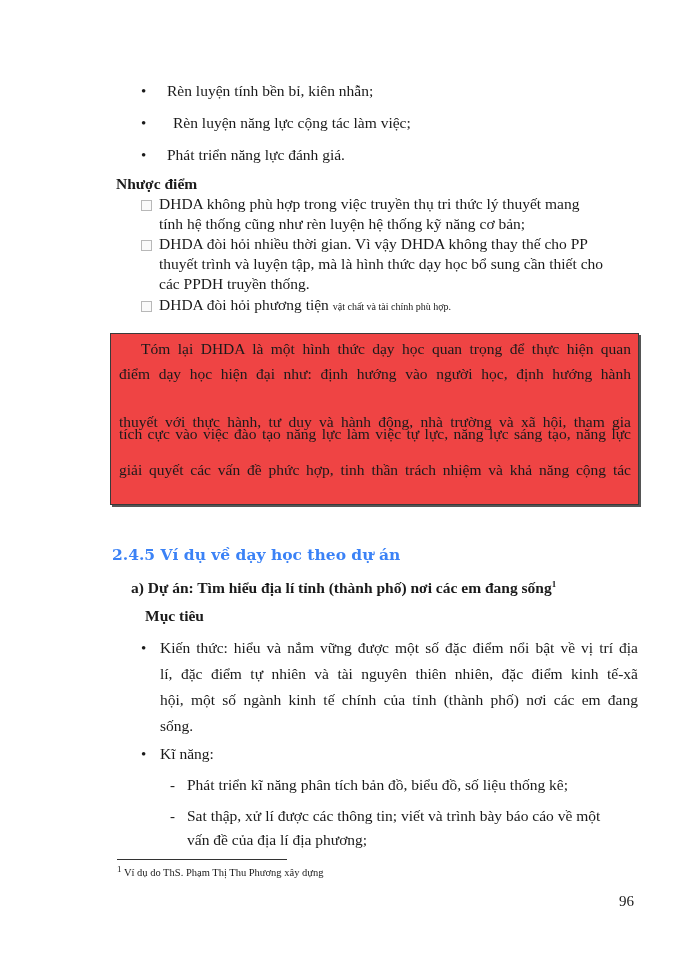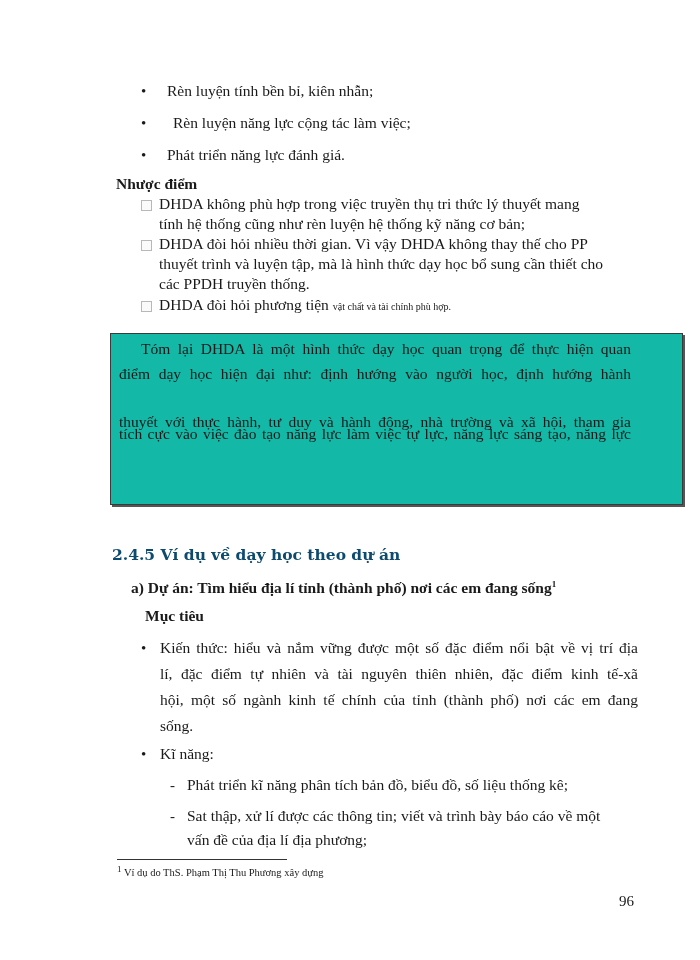--- a/index.html
+++ b/index.html
@@ -37,24 +37,23 @@
     .sans-small {
       font-family: Liberation Serif, serif;
       font-size: 10px;
     }
     .summary-box {
       position: absolute;
       left: 110px;
       top: 333px;
       width: 527px;
       height: 170px;
-      background: #14b8a6;
+      background: #ef4444;
       border: 1px solid #3a3a3a;
       box-shadow: 2px 2px 0 #555555;
-      padding-left: 44px;
     }
     .summary-box .pline {
       position: absolute;
       left: 8px;
       width: 512px;
       font-size: 15.5px;
       line-height: 20px;
       text-align: justify;
       text-align-last: justify;
       white-space: nowrap;
@@ -71,21 +70,21 @@
       white-space: nowrap;
     }
     .heading-blue {
       position: absolute;
       left: 112px;
       top: 544px;
       font-family: "DejaVu Serif", "Liberation Serif", serif;
       font-weight: bold;
       font-size: 15.5px;
       line-height: 22px;
-      color: #0c4a6e;
+      color: #3b82f6;
       white-space: nowrap;
     }
     sup { font-size: 9px; line-height: 0; }
     .footnote-rule {
       position: absolute;
       left: 117px;
       top: 859px;
       width: 170px;
       height: 1px;
       background: #333333;
@@ -134,20 +133,21 @@
 
   <span class="checkbox" style="left:141px; top:301px;"></span>
   <span class="line" style="left:159px; top:295px;"><span>DHDA đòi hỏi phương tiện </span><span class="sans-small">vật chất và tài chính phù hợp.</span></span>
 </div>
 
 <div class="summary-box">
   <span class="pline" style="top:5px; padding-left:22px; width:490px;">Tóm lại DHDA là một hình thức dạy học quan trọng để thực hiện quan</span>
   <span class="pline" style="top:30px;">điểm dạy học hiện đại như: định hướng vào người học, định hướng hành</span>
   <span class="pline" style="top:78px;">thuyết với thực hành, tư duy và hành động, nhà trường và xã hội, tham gia</span>
   <span class="pline" style="top:90px;">tích cực vào việc đào tạo năng lực làm việc tự lực, năng lực sáng tạo, năng lực</span>
+  <span class="pline" style="top:126px;">giải quyết các vấn đề phức hợp, tinh thần trách nhiệm và khả năng cộng tác</span>
 </div>
 
 <div class="heading-blue">2.4.5 Ví dụ về dạy học theo dự án</div>
 
 <div class="line bold" style="left:131px; top:578px;"><span>a) Dự án: Tìm hiểu địa lí tỉnh (thành phố) nơi các em đang sống</span><sup>1</sup></div>
 
 <div class="line bold" style="left:145px; top:606px;">Mục tiêu</div>
 
 <div>
   <span class="bullet-dot" style="left:141px; top:638px;">•</span>

